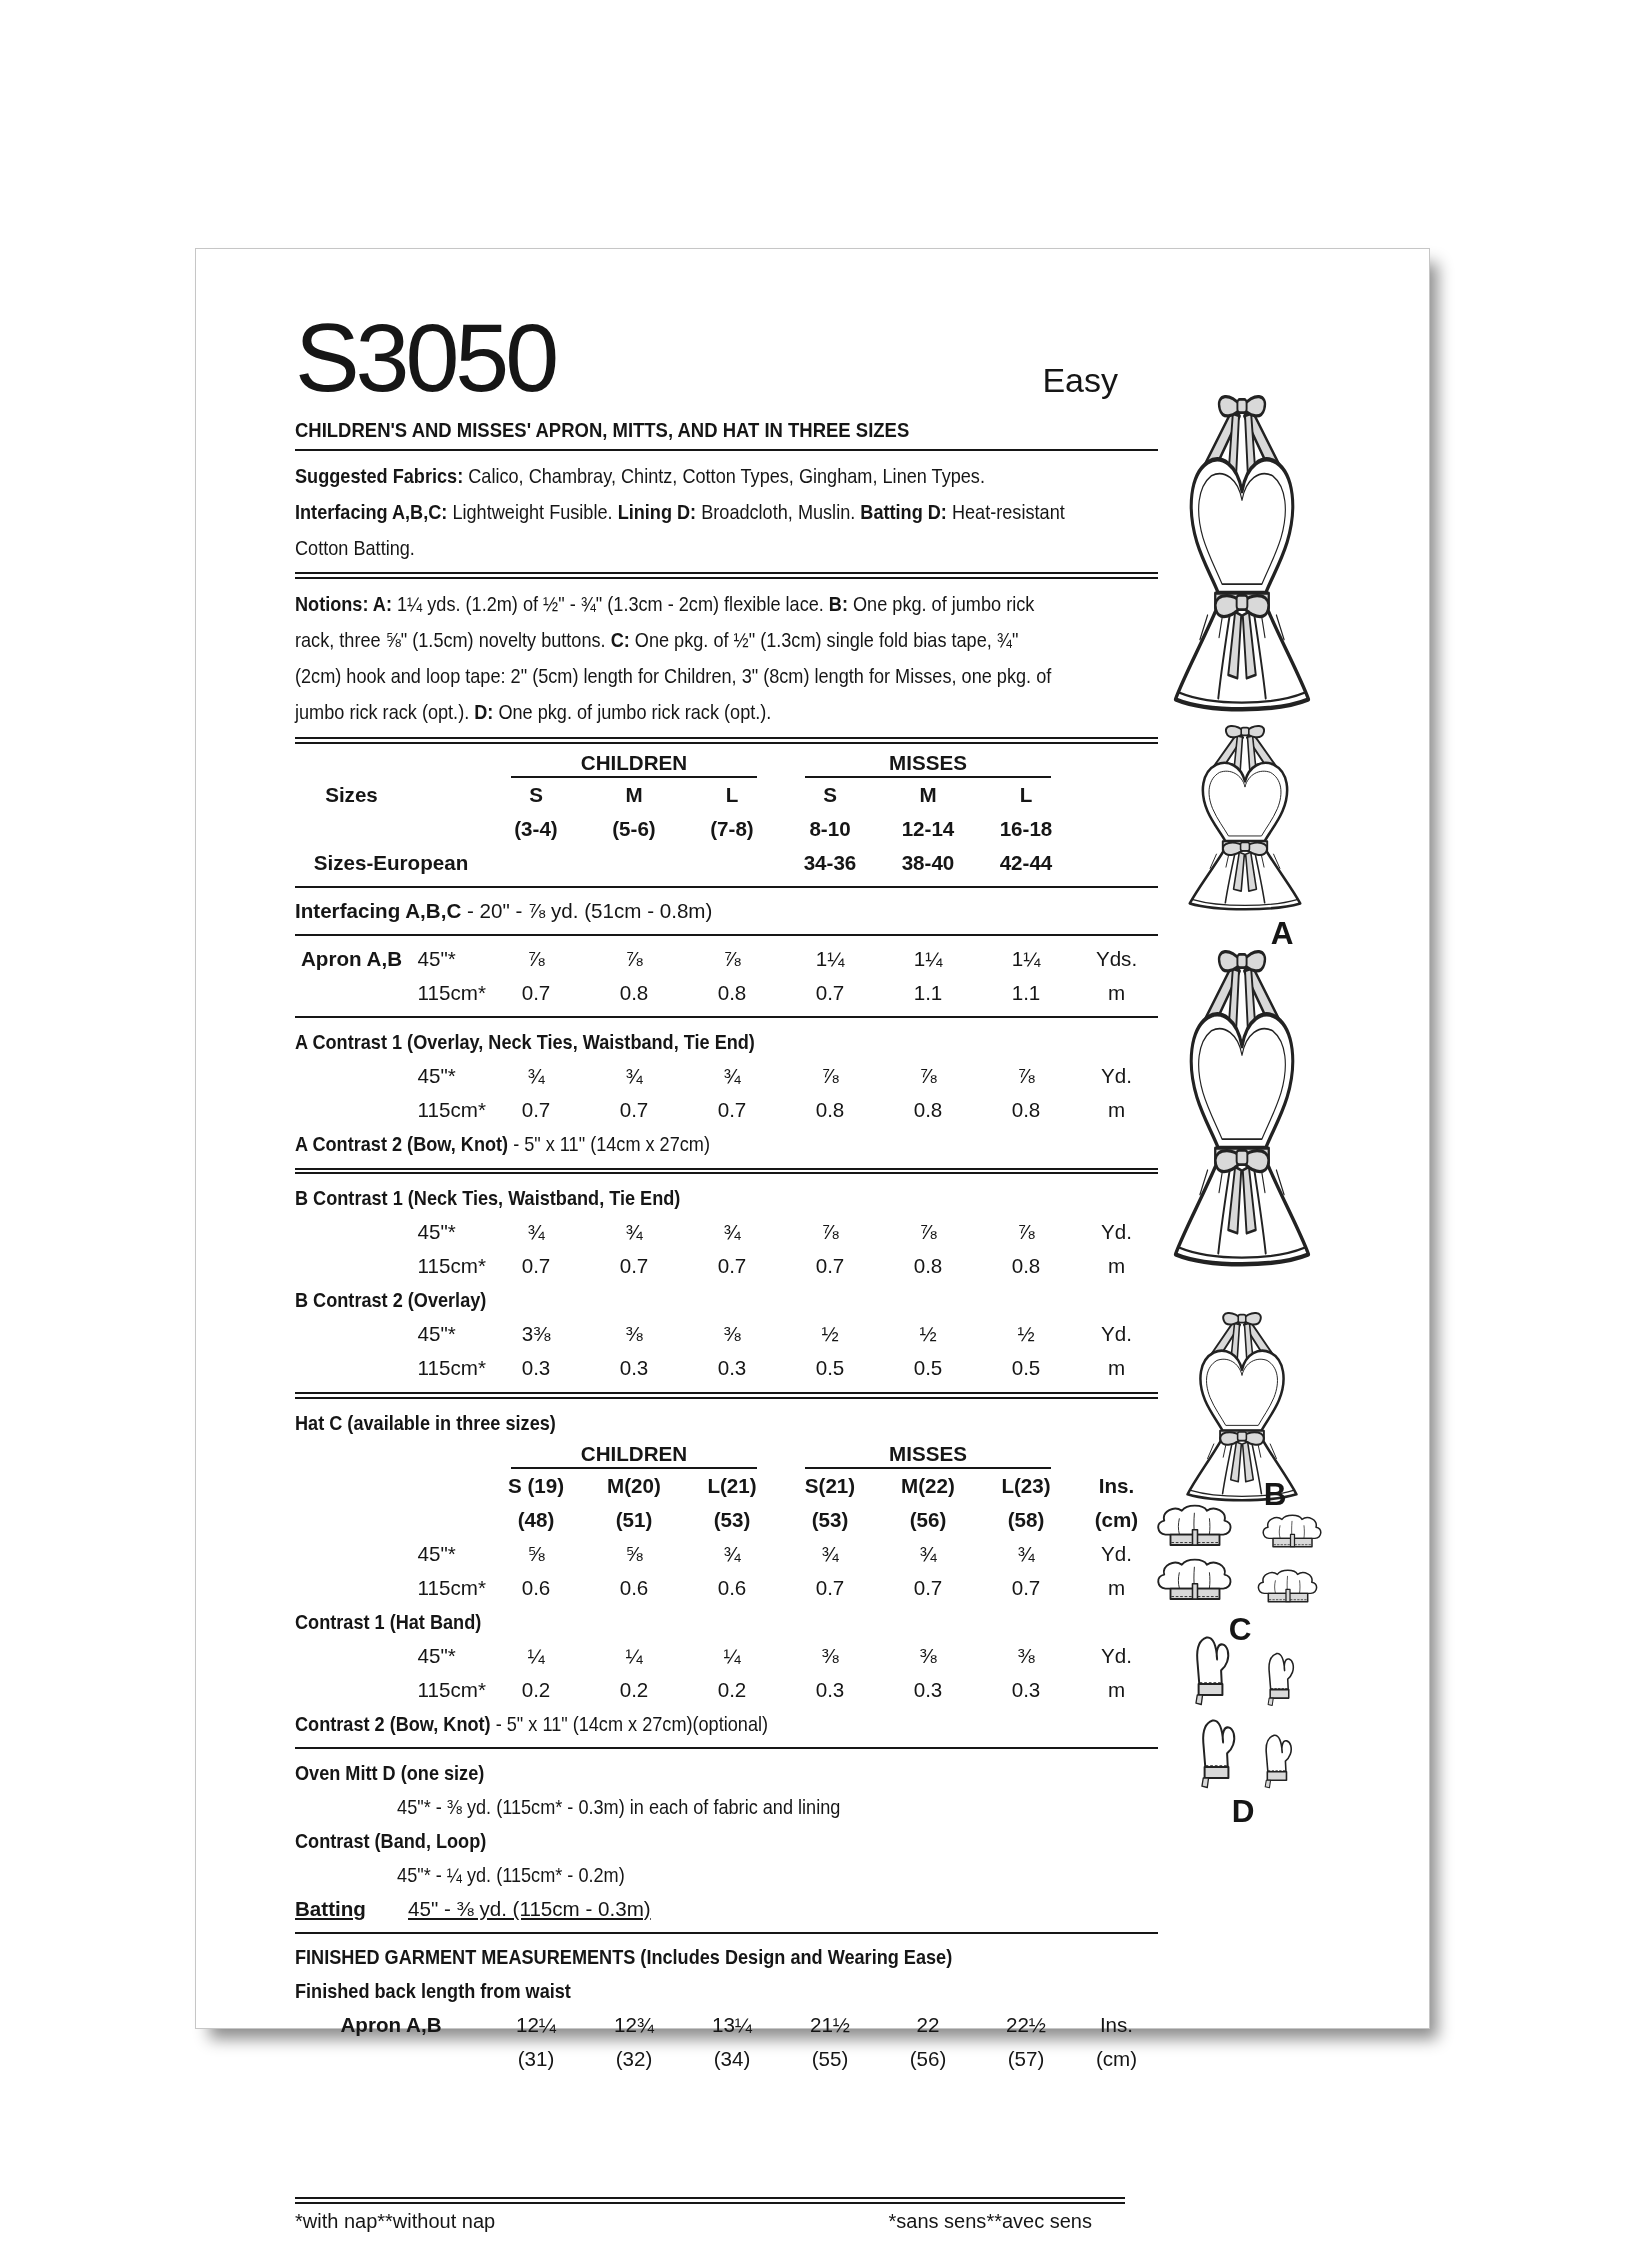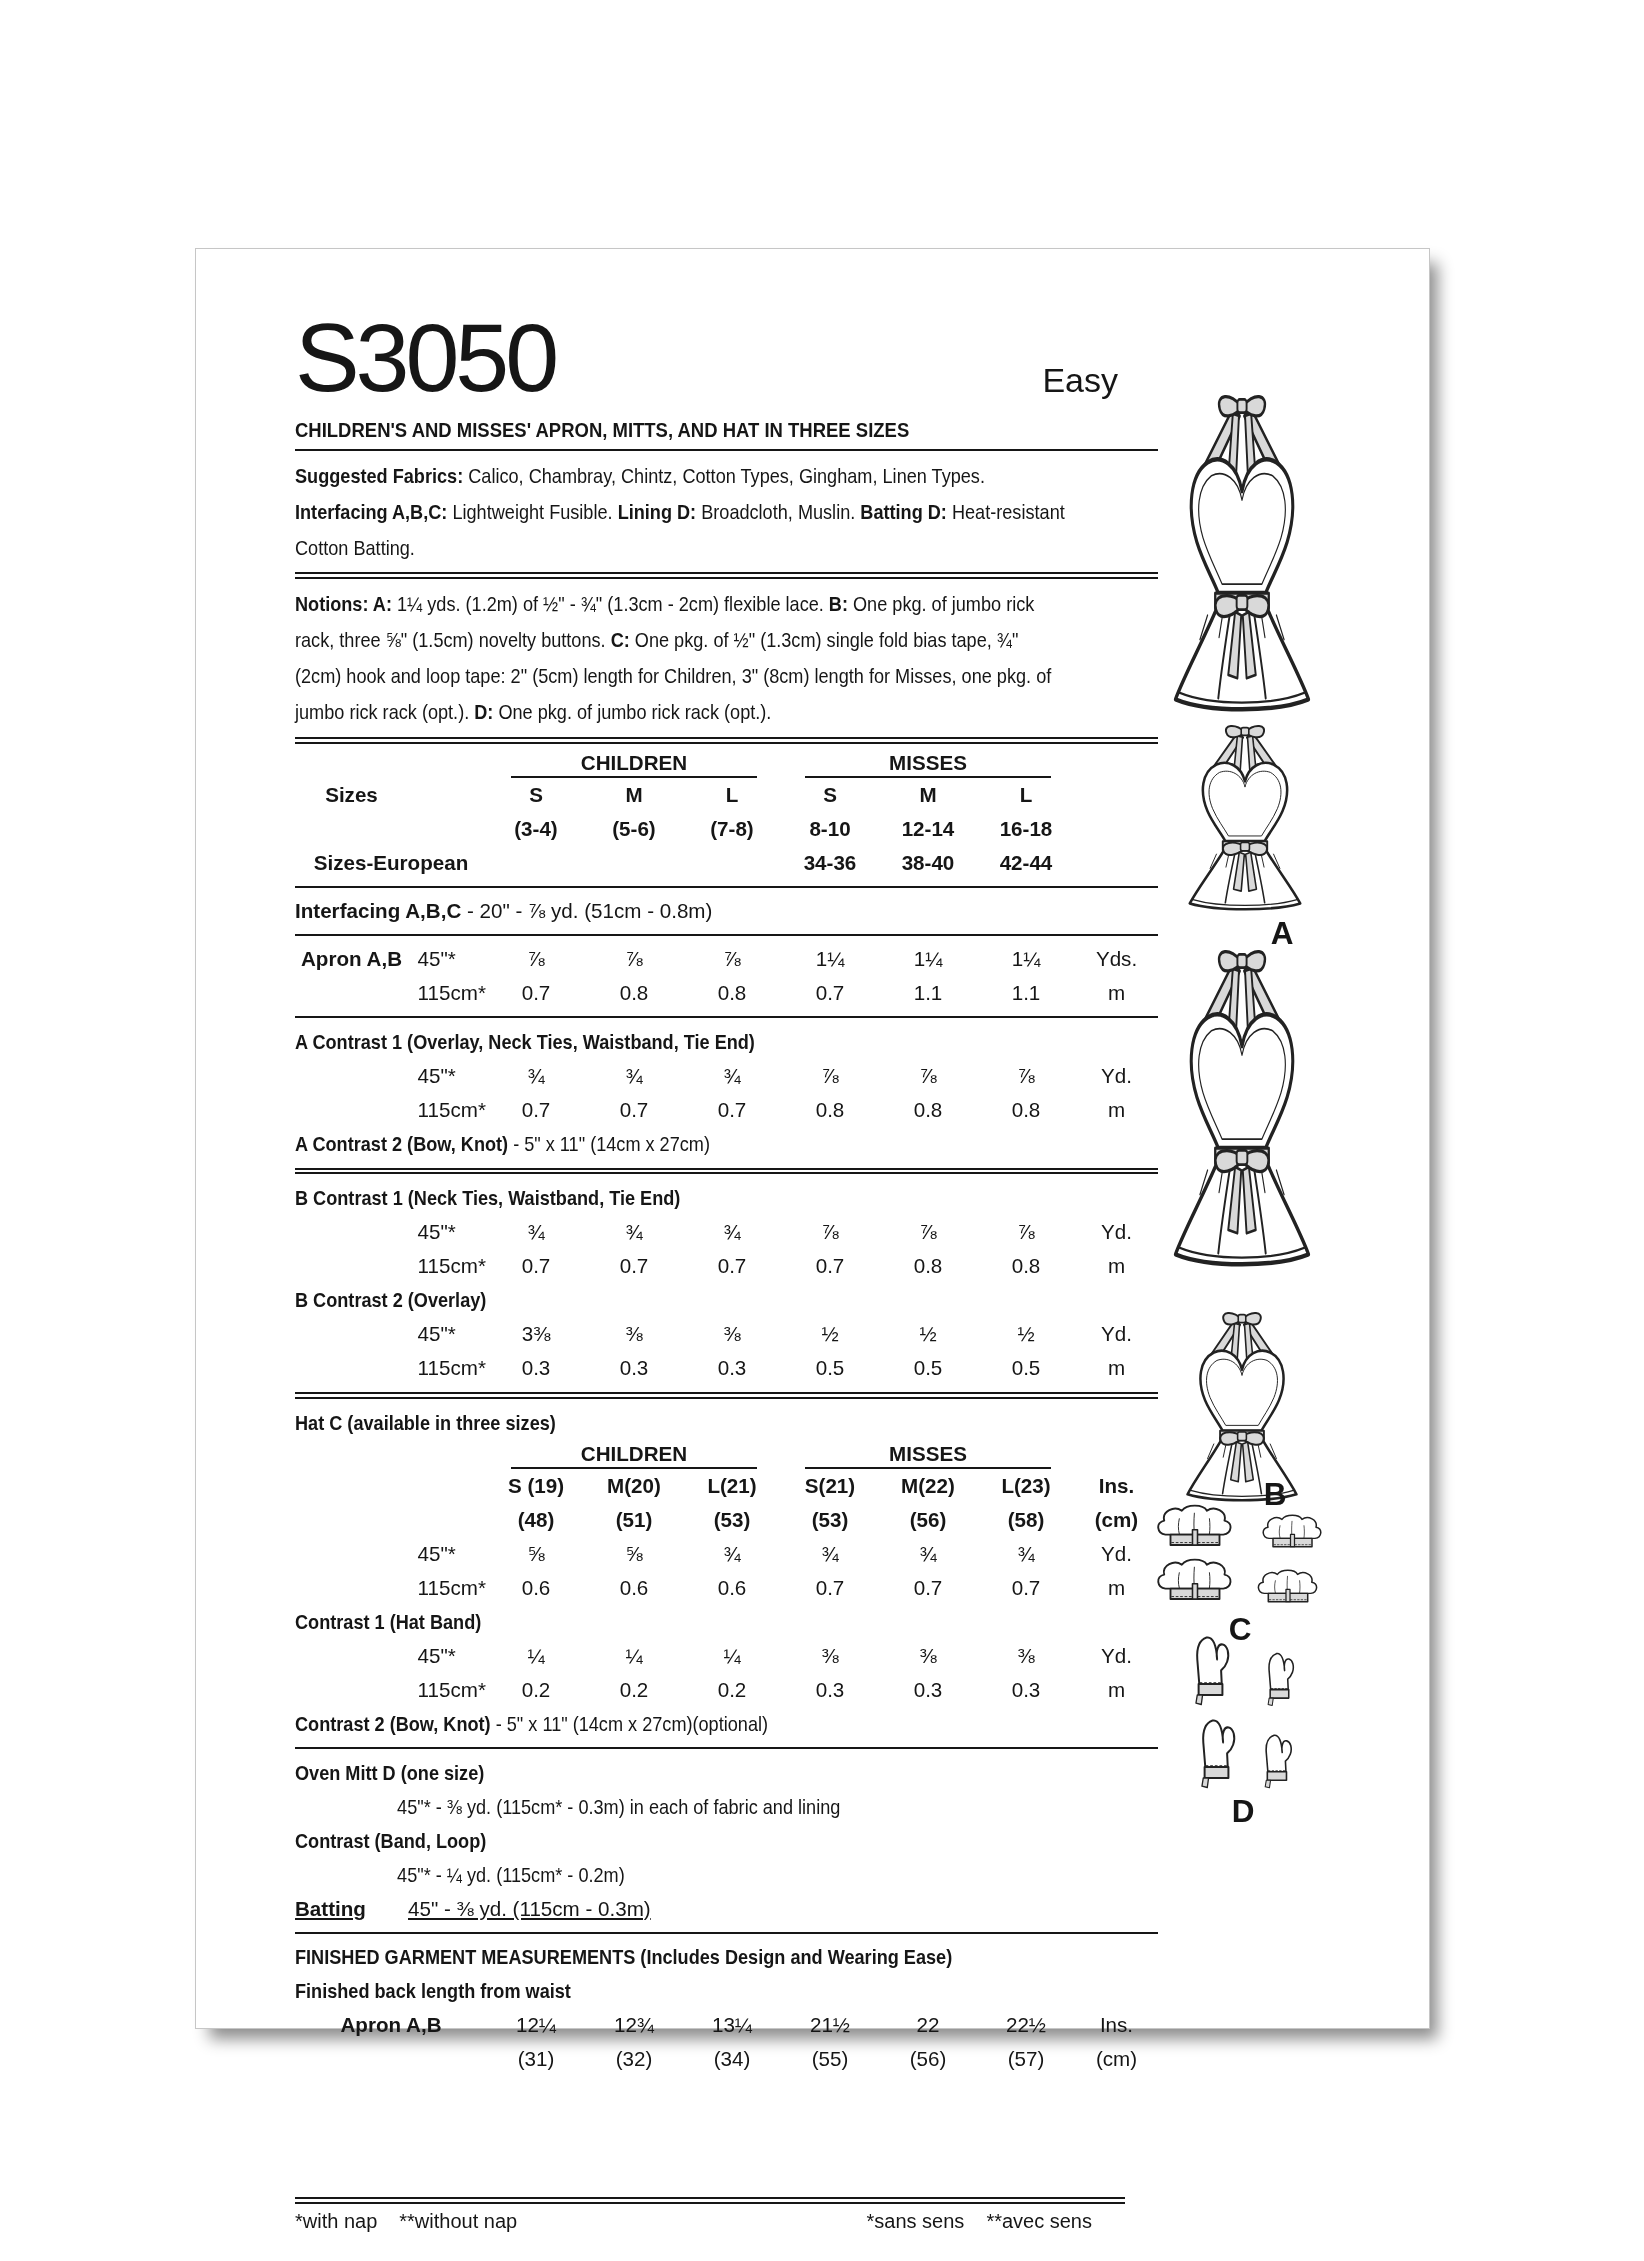--- a/index.html
+++ b/index.html
@@ -28,21 +28,21 @@
   .ghead{display:grid;grid-template-columns:192px 294px 294px 1fr;height:27px;
          font-size:20.6px;font-weight:bold;margin-top:2.7px;}
   .gcell{position:relative;text-align:center;}
   .gcell .ul{position:absolute;left:24px;right:24px;bottom:0;border-bottom:2.1px solid #161616;}
   .shead{font-size:20.6px;font-weight:bold;line-height:34px;height:34px;}
   .shead .n{font-weight:normal;}
   .indent{padding-left:116px;font-size:20.6px;line-height:34px;height:34px;}
   .twocol{display:grid;grid-template-columns:113px 1fr;font-size:20.6px;line-height:34px;height:34px;text-decoration:underline;}
   .footer{position:absolute;left:99px;top:1941px;width:830px;}
   .fnotes{display:flex;justify-content:space-between;font-size:20px;margin-top:5.5px;padding-right:33px;}
-  .fnotes .grp{display:flex;gap:22px;}
+  .fnotes .grp{display:flex;}
   .figs{position:absolute;left:0;top:0;width:1233px;height:1779px;pointer-events:none;}
   .fig{position:absolute;}
   .figlab{position:absolute;font-size:31.5px;font-weight:bold;width:62px;text-align:center;}
 </style>
 </head>
 <body>
 
 <div class="paper">
 
   <div class="content">

